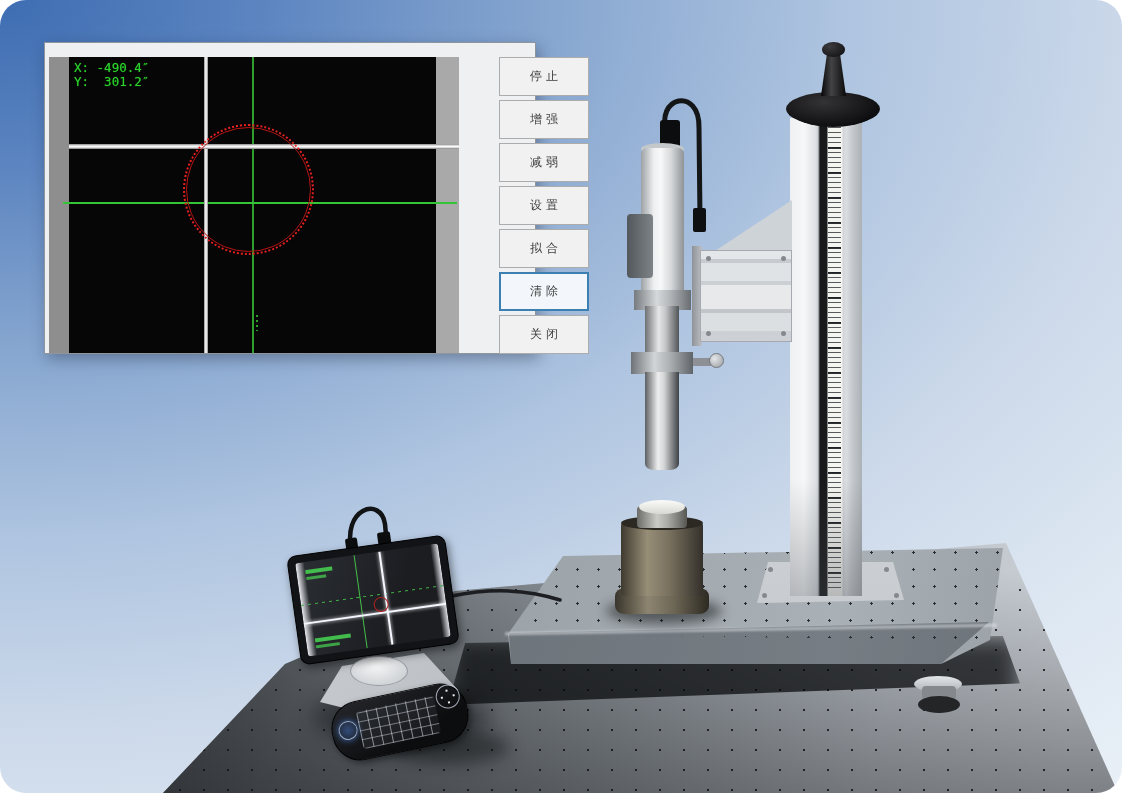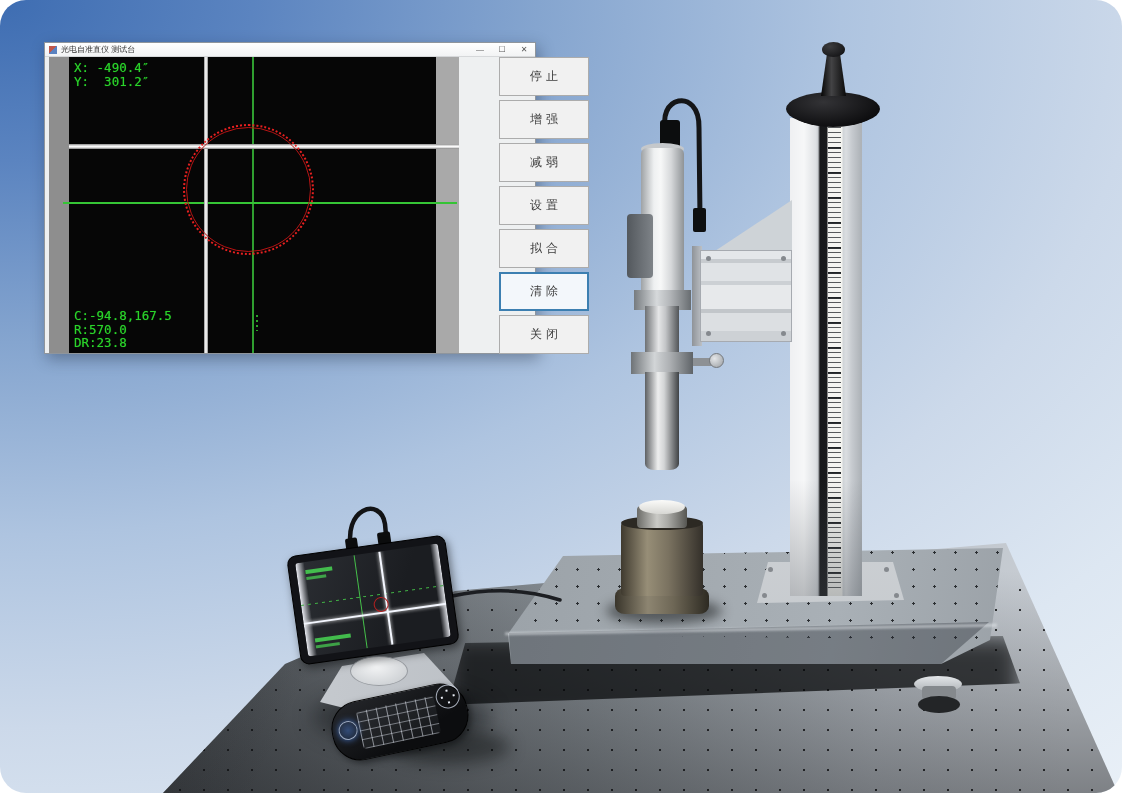--- a/index.html
+++ b/index.html
@@ -259,45 +259,33 @@
     </div>
   </div>
 
   <div class="abs keyboard">
     <div class="kbd-keys"></div>
     <div class="kbd-padL"></div>
     <div class="kbd-padR"></div>
   </div>
 
   <div class="abs app-window">
-    <div class="titlebar">
-      <div class="title-icon"></div>
-      <div class="title-text">光电自准直仪 测试台</div>
-      <div class="win-controls">
-        <div class="win-btn">—</div>
-        <div class="win-btn">☐</div>
-        <div class="win-btn">✕</div>
-      </div>
-    </div>
 
     <div class="viewport">
       <div class="strip-l"></div>
       <div class="strip-r"></div>
       <div class="line-gv"></div>
       <div class="line-gh"></div>
       <div class="line-wv"></div>
       <div class="line-wh"></div>
       <div class="trace-circle"></div>
       <div class="trace-dots"></div>
       <div class="mini-ticks"></div>
       <div class="readout readout-top"><span>X: -490.4″</span>
 <span>Y:  301.2″</span></div>
-      <div class="readout readout-bottom"><span>C:-94.8,167.5</span>
-<span>R:570.0</span>
-<span>DR:23.8</span></div>
     </div>
 
     <div class="btn-panel">
       <div class="app-btn">停止</div>
       <div class="app-btn">增强</div>
       <div class="app-btn">减弱</div>
       <div class="app-btn">设置</div>
       <div class="app-btn">拟合</div>
       <div class="app-btn active">清除</div>
       <div class="app-btn">关闭</div>

